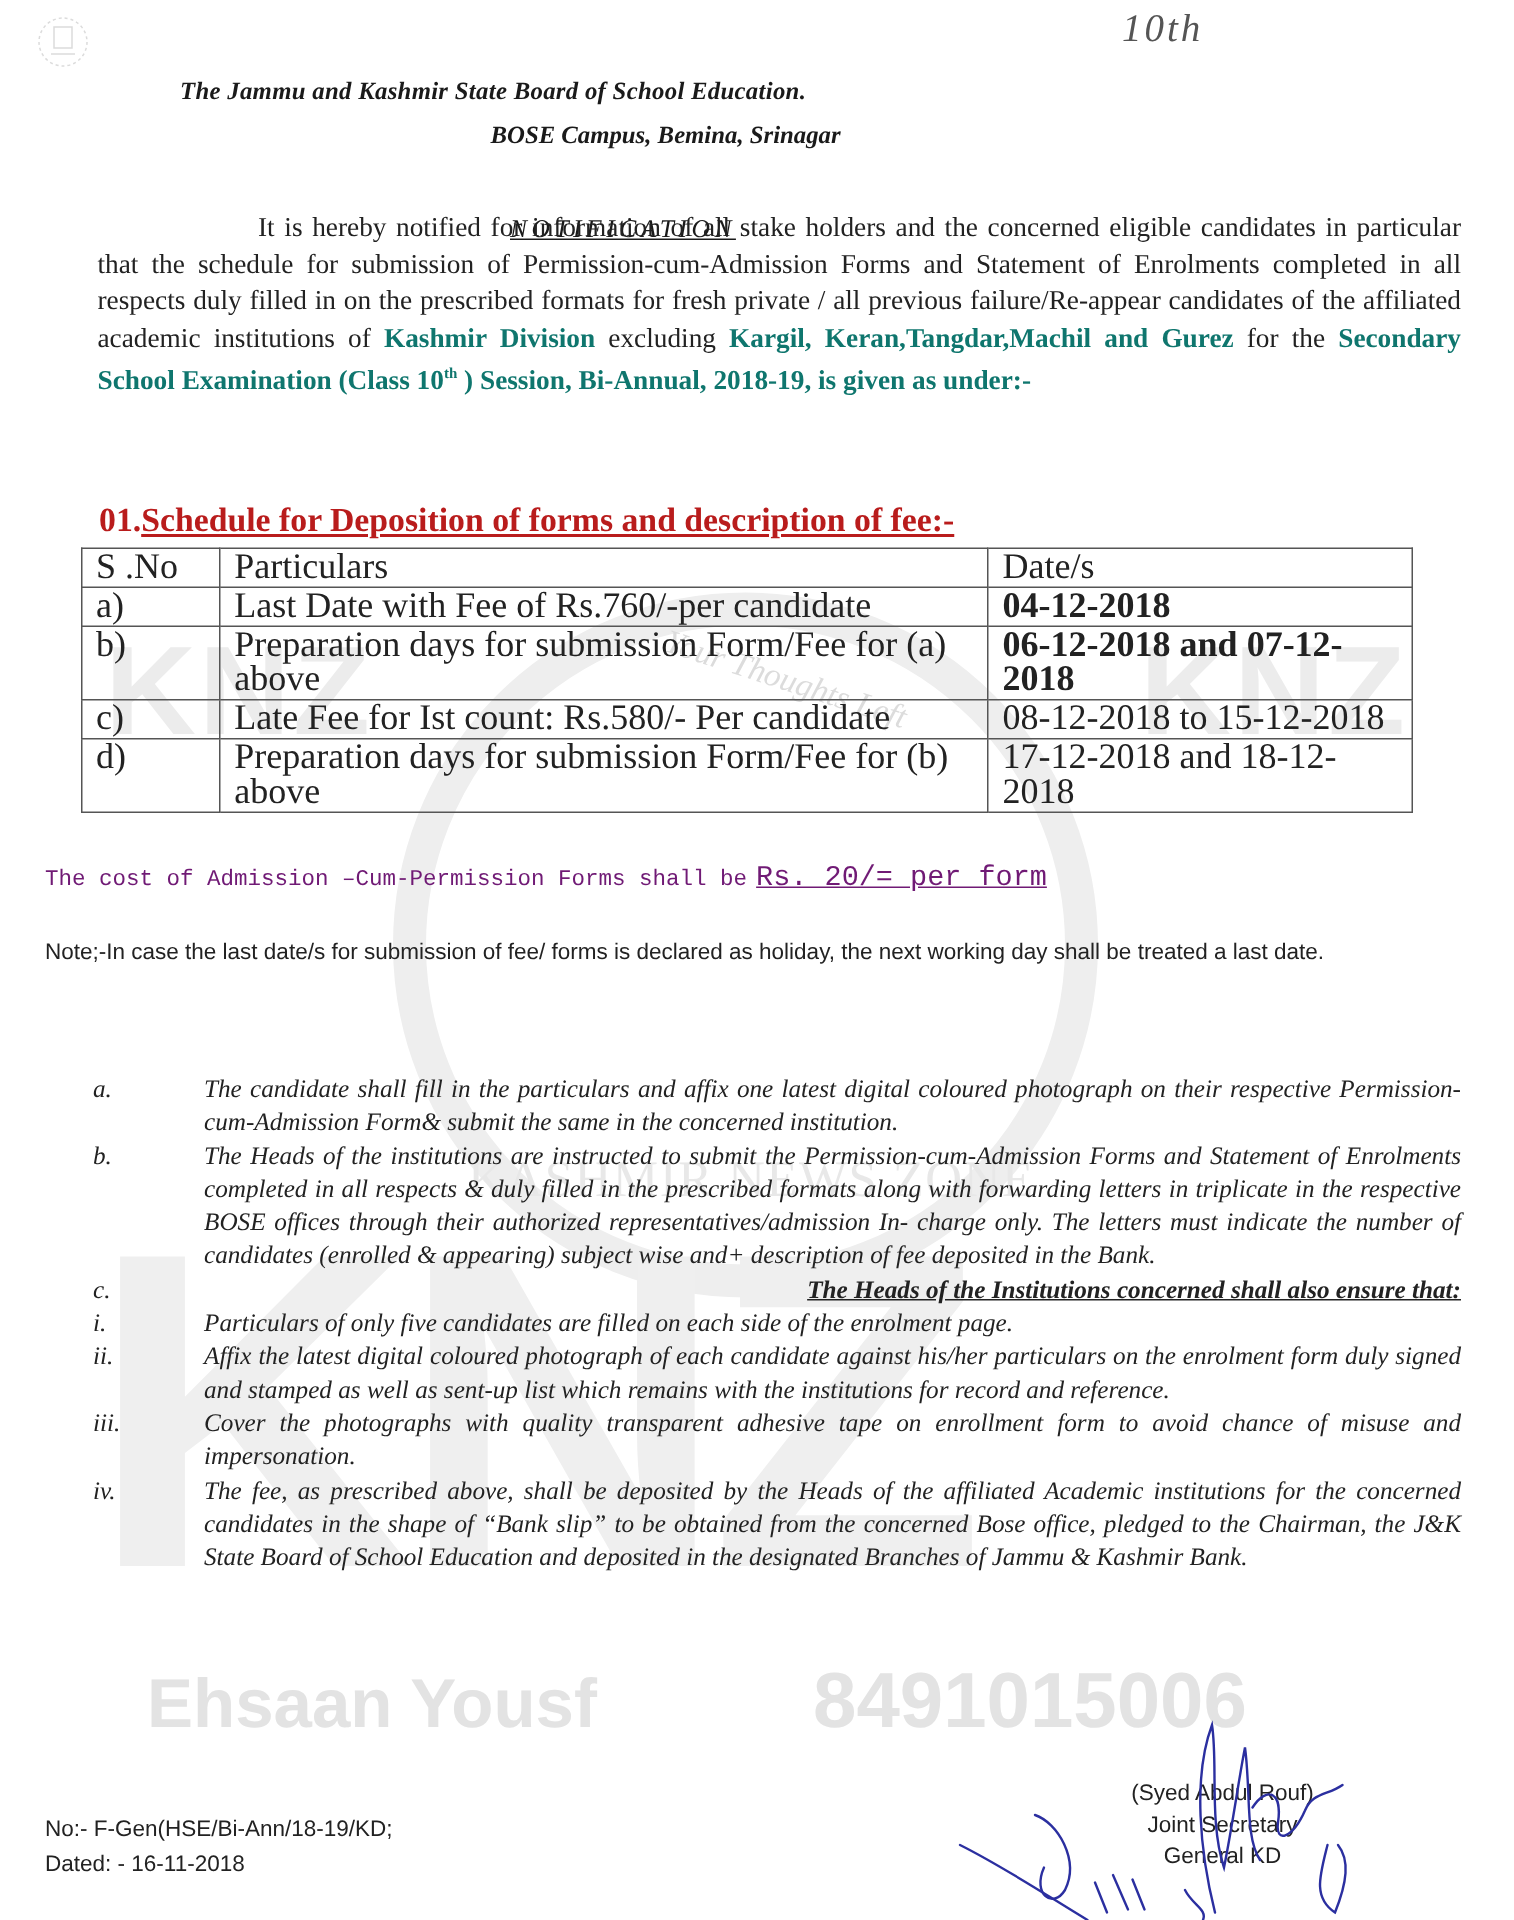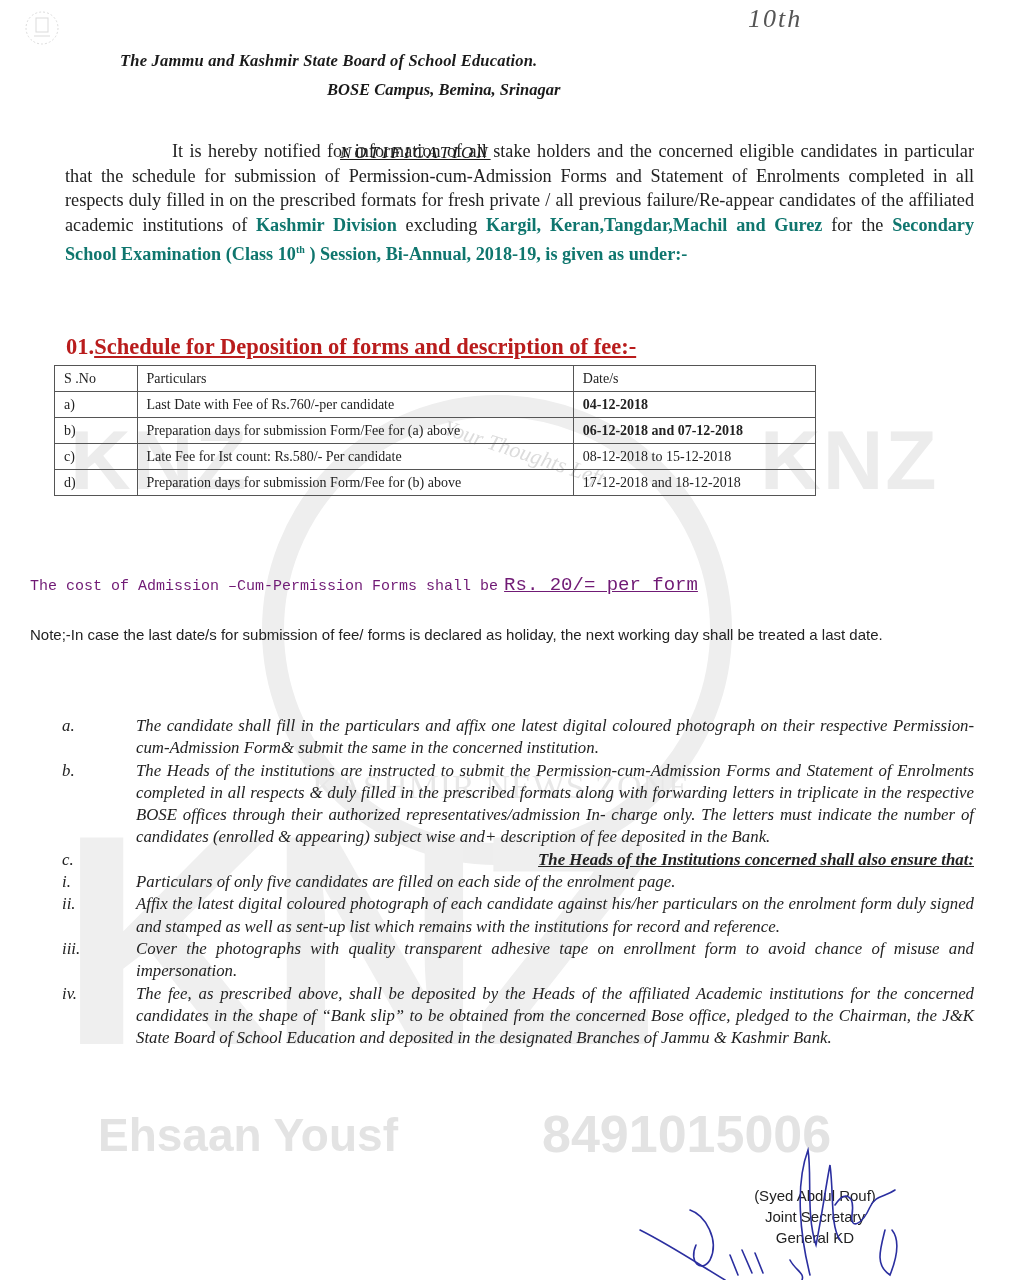--- a/index.html
+++ b/index.html
@@ -27,21 +27,21 @@
   .notif-title { position: absolute; left: 340px; top: 117px; font-family: "Liberation Serif", serif; font-style: italic; font-size: 17px; letter-spacing: 3px; text-decoration: underline; margin-top: 26px; }
 
   .intro { position: absolute; left: 65px; top: 139px; width: 909px; font-size: 18.2px; line-height: 24.7px; text-align: justify; color: #222; }
   .intro p { text-indent: 107px; }
   .intro b { color: #0f766e; }
   sup { font-size: 10px; }
 
   .sec1-title { position: absolute; left: 66px; top: 310px; font-size: 22.5px; font-weight: bold; color: #b91c1c; margin-top: 24px; }
   .sec1-title .u { text-decoration: underline; }
 
-  table.sched { position: absolute; left: 54px; top: 365px; width: 762px; border-collapse: collapse; font-size: 14px; color: #222; }
+  table.sched { position: absolute; left: 54px; top: 365px; width: 888px; border-collapse: collapse; font-size: 24px; color: #222; }
   table.sched td { border: 1px solid #555; padding: 1px 9px; vertical-align: top; line-height: 23px; }
   table.sched td.c1 { width: 94px; }
   table.sched td.c2 { width: 530px; }
   table.sched td.c3 { width: 292px; }
   table.sched td.bold { font-weight: bold; }
 
   .cost { position: absolute; left: 30px; top: 574px; font-family: Liberation Mono, monospace; font-size: 15px; color: #701a75; }
   .cost .rs { font-size: 19px; text-decoration: underline; margin-left: 6px; }
 
   .note { position: absolute; left: 30px; top: 624px; width: 940px; font-family: "Liberation Sans", sans-serif; font-size: 15px; line-height: 22px; color: #222; }
@@ -156,20 +156,24 @@
     <div class="item">
       <span class="mark">iii.</span>
       <span class="txt"> Cover the photographs with quality transparent adhesive tape on enrollment form to avoid chance of misuse and impersonation.</span>
     </div>
     <div class="item">
       <span class="mark">iv.</span>
       <span class="txt">The fee, as prescribed above, shall be deposited by the Heads of the affiliated Academic institutions for the concerned candidates in the shape of “Bank slip” to be obtained from the concerned Bose office, pledged to the Chairman, the J&amp;K State Board of School Education and deposited in the designated Branches of Jammu &amp; Kashmir Bank.</span>
     </div>
   </div>
 
+  <div class="ref">
+    <div>No:- F-Gen(HSE/Bi-Ann/18-19/KD;</div>
+    <div>Dated: - 16-11-2018</div>
+  </div>
 
   <div class="sign-block">
     <div>(Syed Abdul Rouf)</div>
     <div>Joint Secretary</div>
     <div>General KD</div>
   </div>
 
   <svg class="sign-svg" viewBox="0 0 300 135">
     <g fill="none" stroke="#2b2fa0" stroke-width="1.6" stroke-linecap="round">
       <path d="M180 130 C170 90, 165 40, 178 5 C182 30, 176 70, 186 100 C192 70, 196 40, 200 20 C204 50, 200 80, 210 95"></path>

